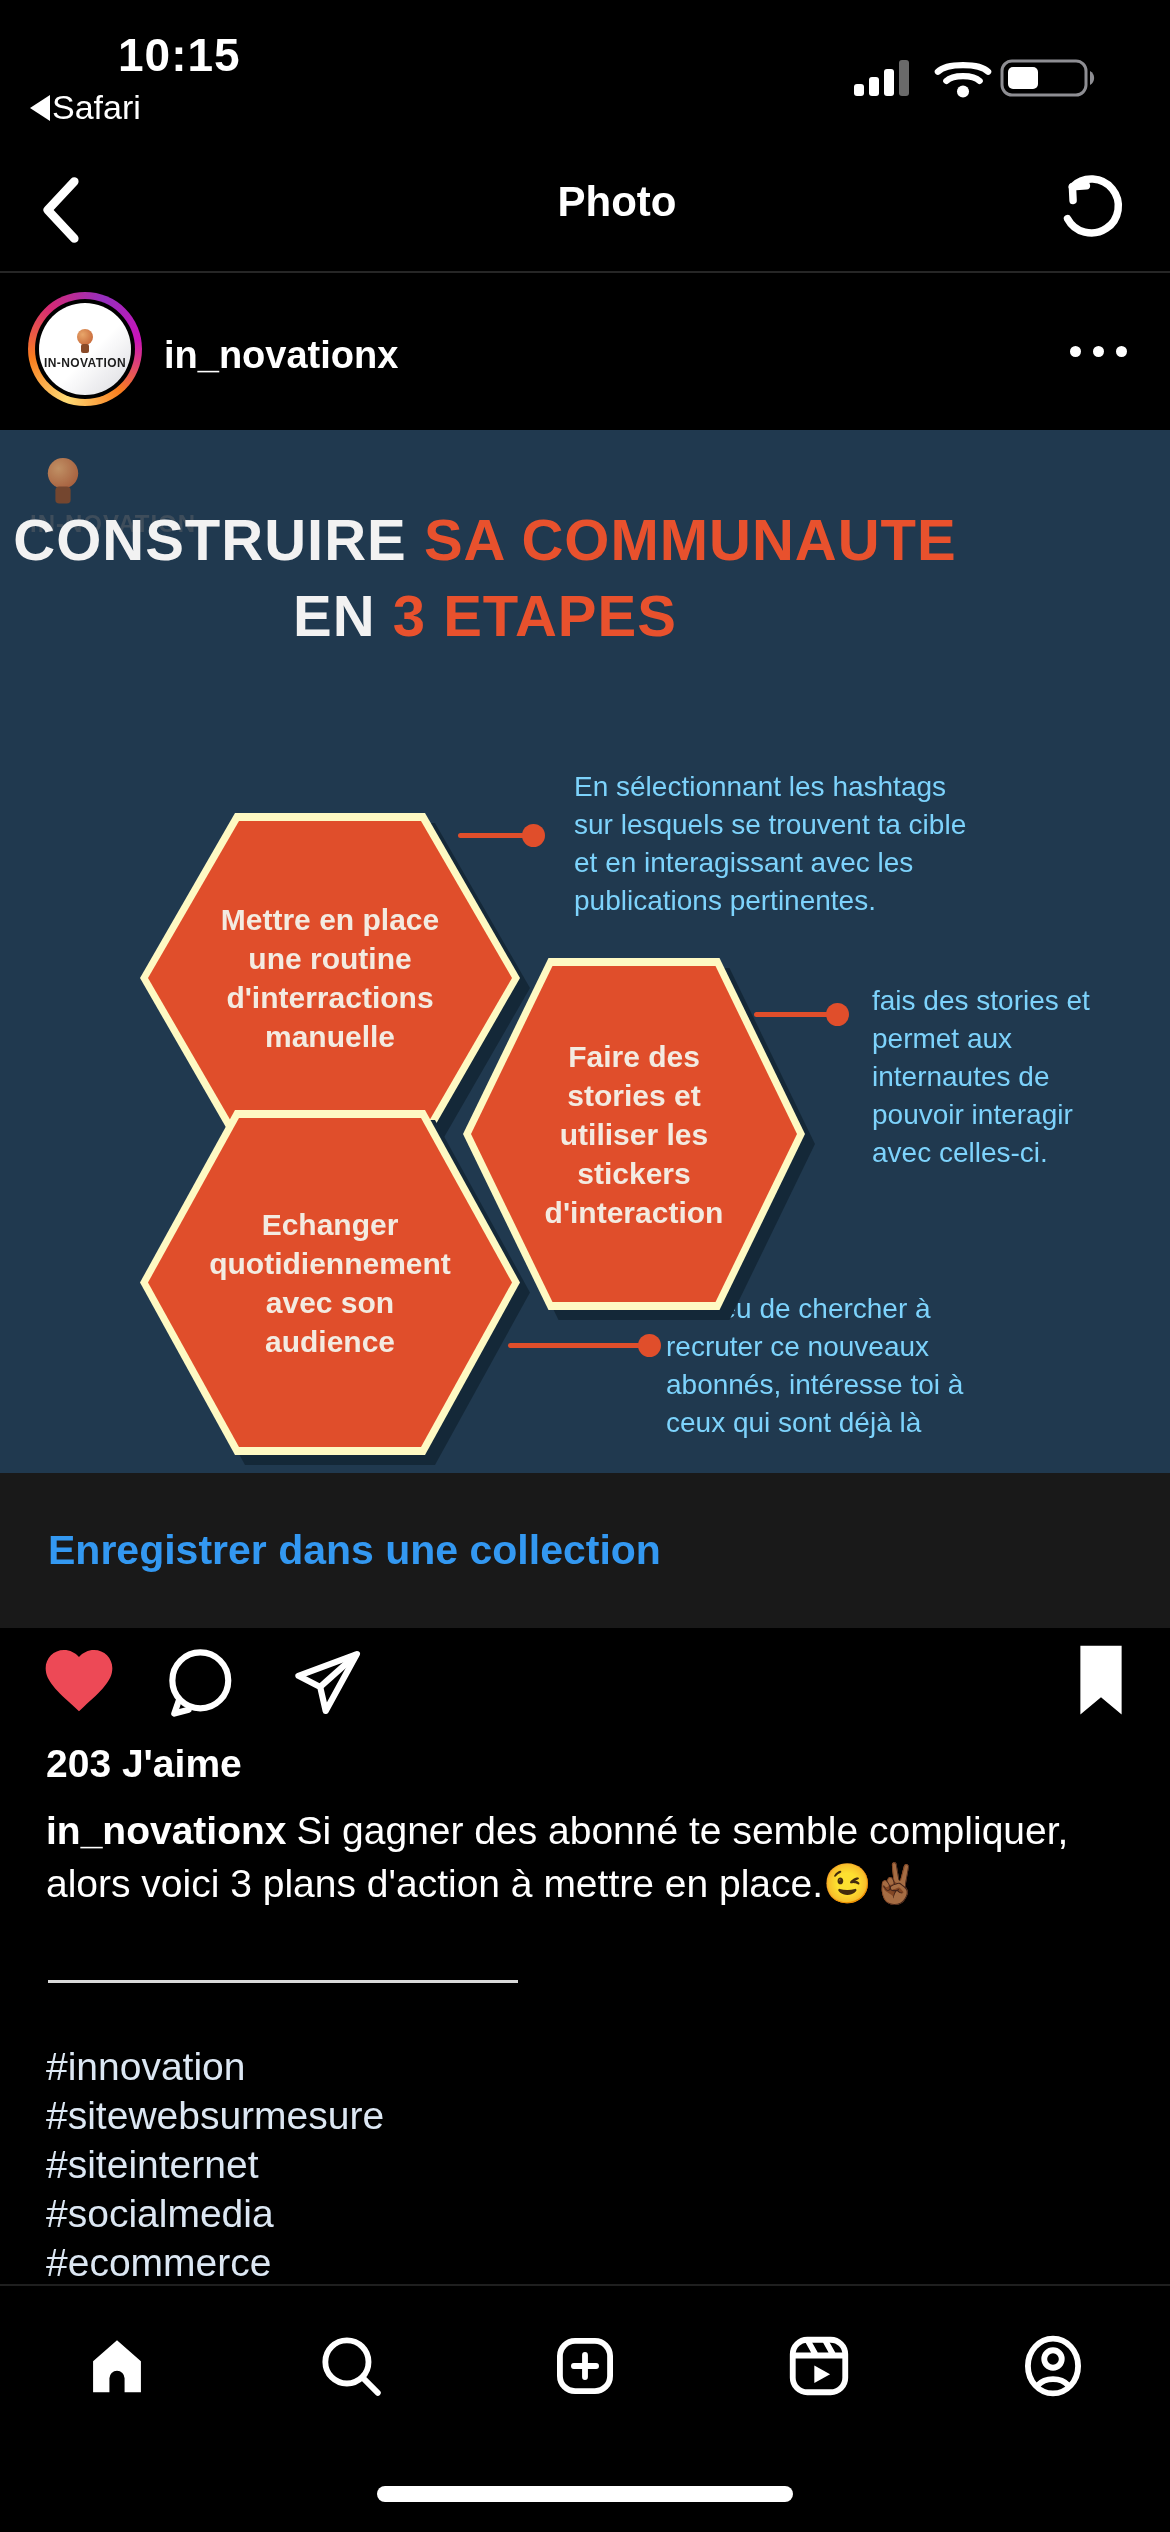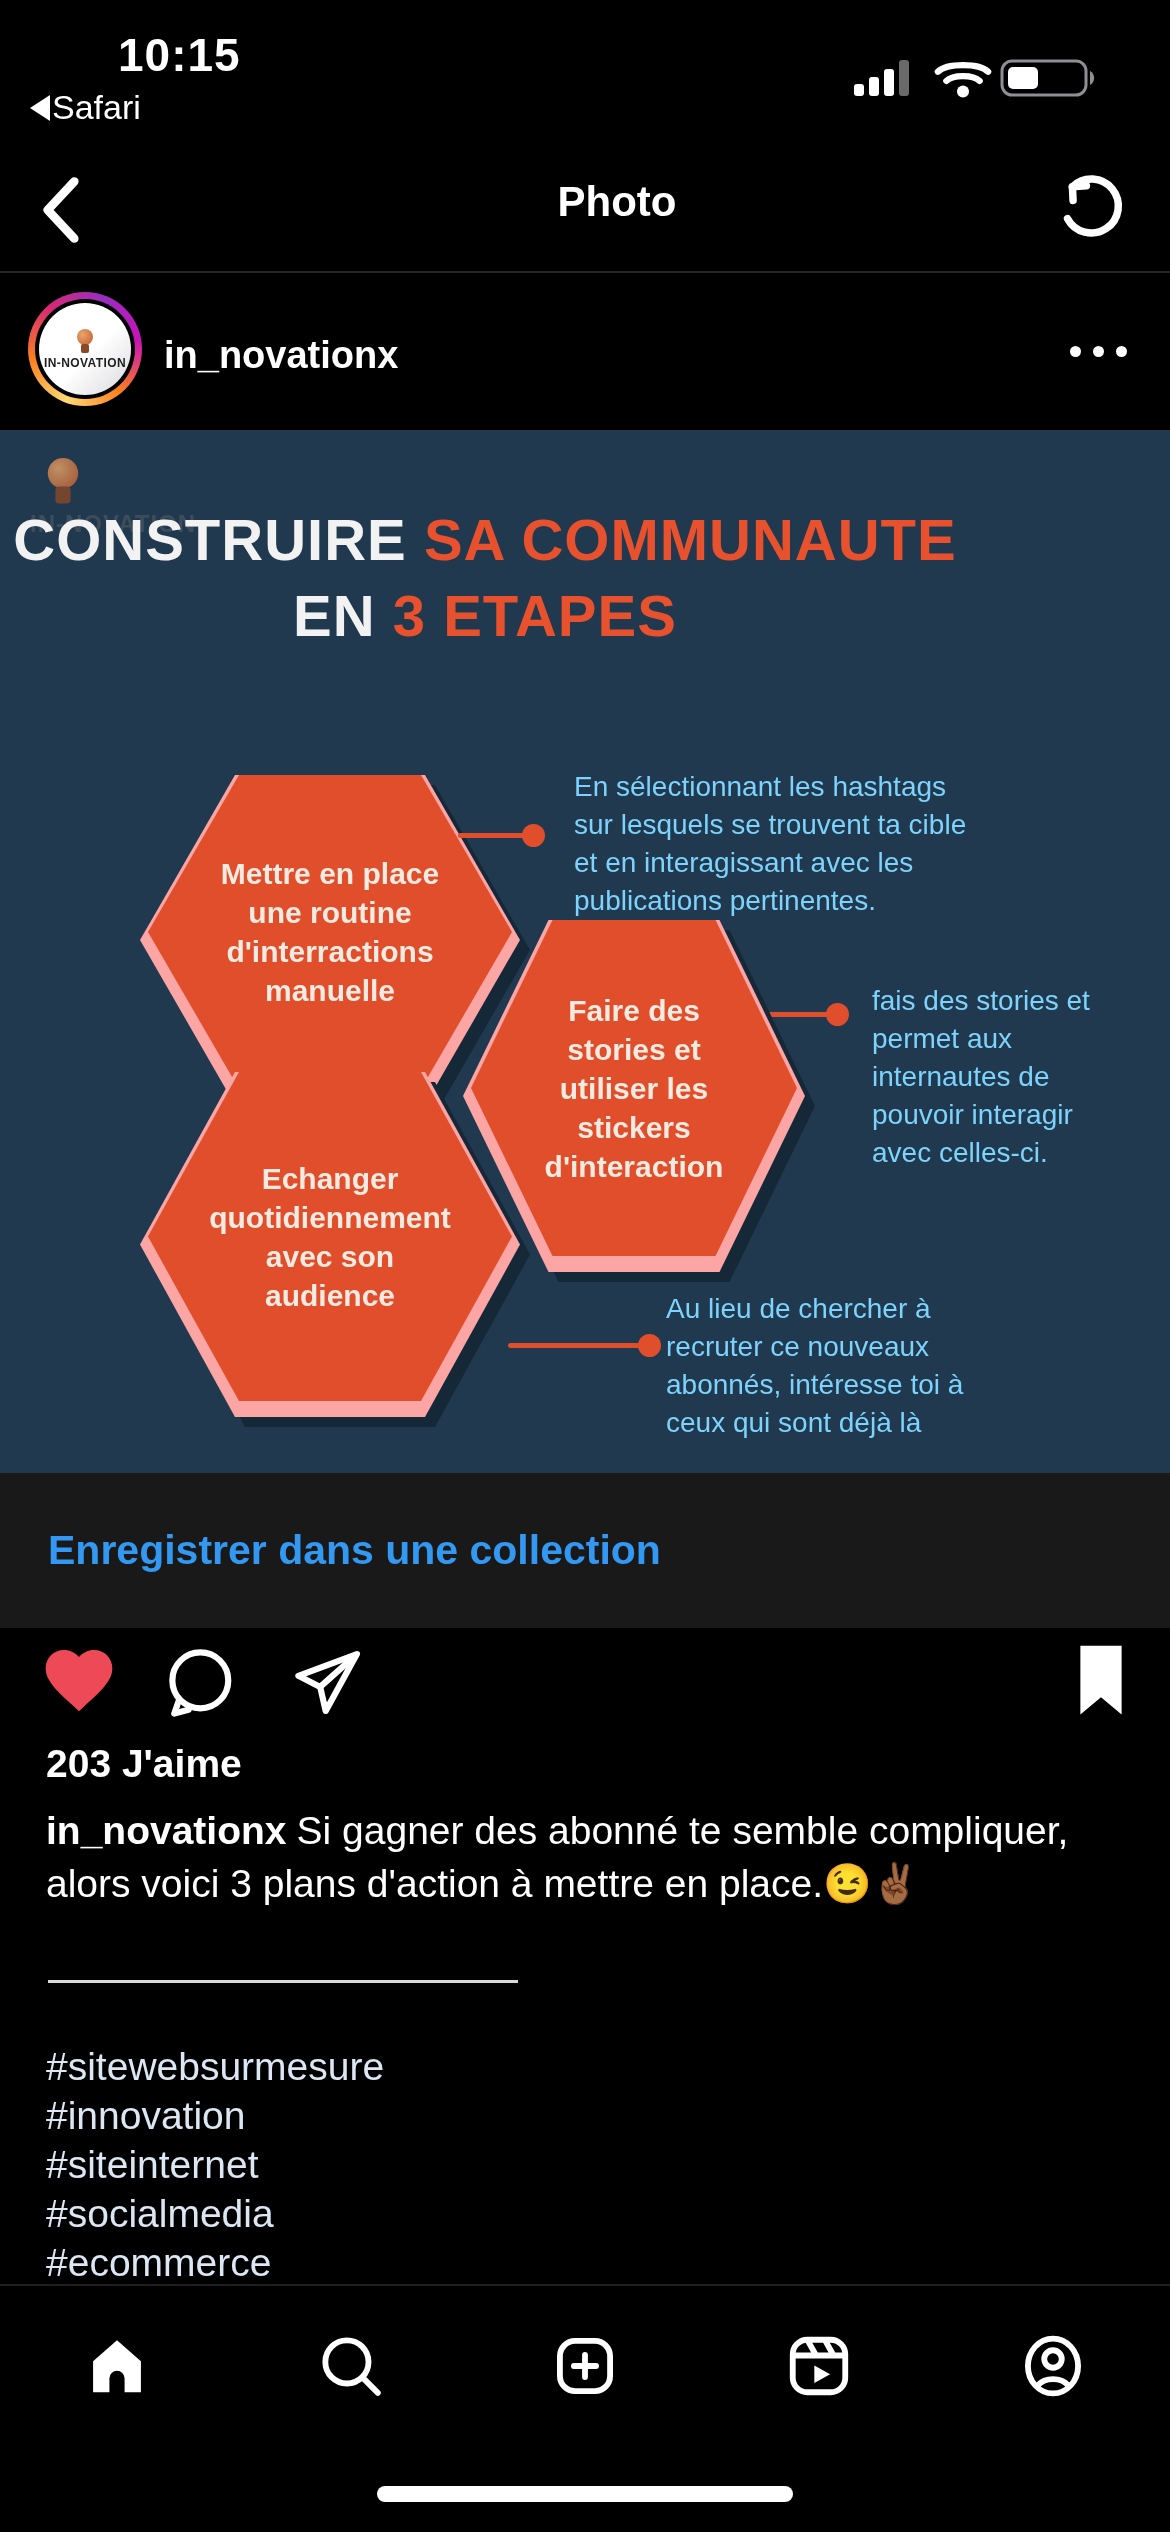--- a/index.html
+++ b/index.html
@@ -38,23 +38,23 @@
   .menu-dots span{width:11px;height:11px;border-radius:50%;background:#fff;}
 
   
   .info{left:0;top:430px;width:1170px;height:1043px;background:#20394F;overflow:hidden;}
   .wm{left:30px;top:28px;opacity:.8;display:flex;flex-direction:column;align-items:flex-start;}
   .wm .bulb{transform:scale(1.9);transform-origin:top left;margin-left:14px;margin-bottom:26px;}
   .wm-text{font-size:24px;font-weight:700;color:#46525e;letter-spacing:1px;}
   .info-title{left:0;top:72px;width:970px;text-align:center;font-weight:800;font-size:58px;line-height:76px;letter-spacing:1px;}
   .tw{color:#F2F2F2;} .ta{color:#E8512D;}
   .hexwrap{position:absolute;filter:drop-shadow(10px 10px 0 #142838);}
-  .hex{width:100%;height:100%;background:#fca5a5;
+  .hex{width:100%;height:100%;background:#fef9c3;
        clip-path:polygon(25% 0%,75% 0%,100% 50%,75% 100%,25% 100%,0% 50%);
-       display:flex;justify-content:center;}
+       display:flex;align-items:center;justify-content:center;margin-top:38px;}
   .hex-in{width:calc(100% - 16px);height:calc(100% - 16px);background:#E04E2B;
        clip-path:polygon(25% 0%,75% 0%,100% 50%,75% 100%,25% 100%,0% 50%);
        display:flex;align-items:center;justify-content:center;}
   .hex-text{color:#F3EBE1;font-size:30px;line-height:39px;font-weight:600;text-align:center;white-space:pre-line;}
   .hex1{left:140px;top:345px;width:380px;height:330px;}
   .hex2{left:463px;top:490px;width:342px;height:352px;z-index:2;}
   .hex3{left:140px;top:642px;width:380px;height:345px;z-index:3;}
   .ann{position:absolute;color:#7dd3fc;font-size:28px;line-height:38px;white-space:pre-line;}
   .ann1{left:574px;top:338px;}
   .ann2{left:872px;top:552px;}
@@ -235,22 +235,22 @@
 
   <div class="abs likes">203 J'aime</div>
 
   <div class="abs caption">
     <span class="cap-user">in_novationx</span><span>Si gagner des abonné te semble compliquer, alors voici 3 plans d'action à mettre en place.</span><span>😉✌🏾</span>
   </div>
 
   <div class="abs cap-divider"></div>
 
   <div class="abs hashtags">
+    <div>#innovation</div>
     <div>#sitewebsurmesure</div>
-    <div>#innovation</div>
     <div>#siteinternet</div>
     <div>#socialmedia</div>
     <div>#ecommerce</div>
   </div>
 
   <div class="abs sep2"></div>
   <div class="abs tabbar">
     <svg width="70" height="70" viewBox="0 0 24 24">
       <path d="M3.8 10.4 L12 3.2 L20.2 10.4 V21 H14.6 V16.2 a2.6 2.6 0 0 0 -5.2 0 V21 H3.8 Z" fill="#fff"></path>
     </svg>

